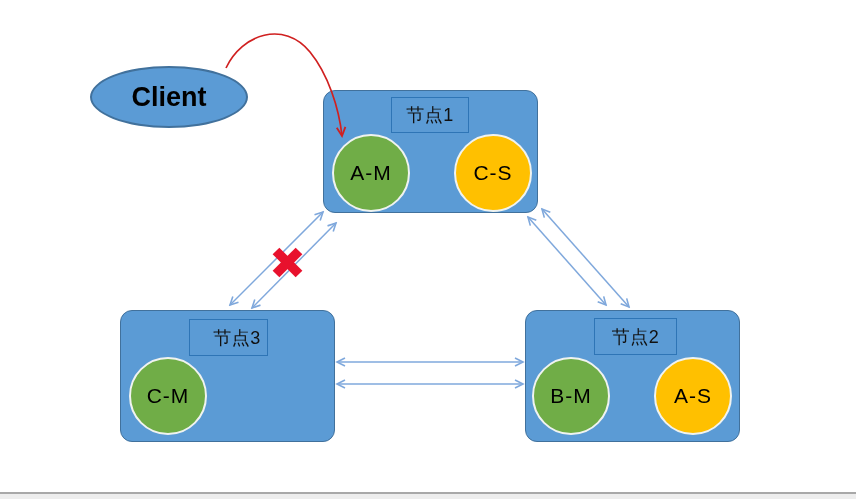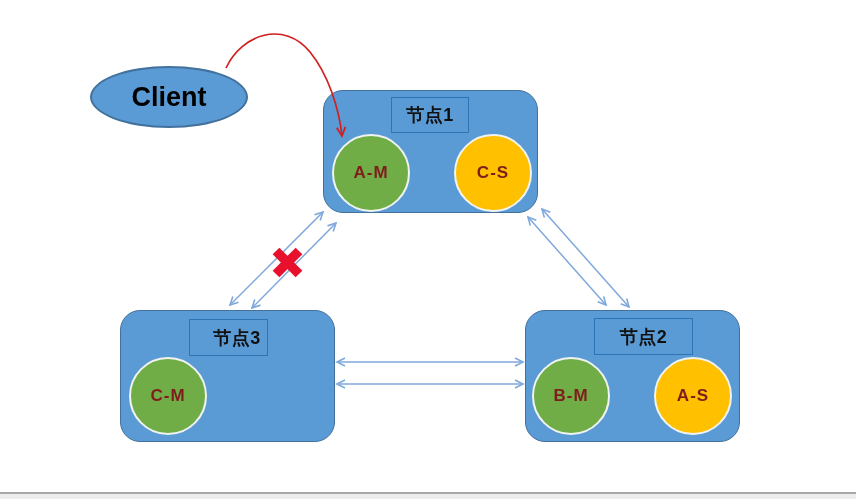--- a/index.html
+++ b/index.html
@@ -14,55 +14,54 @@
     background: #ffffff;
     overflow: hidden;
     font-family: "Liberation Sans", sans-serif;
   }
 
   
   .node {
     position: absolute;
     background: var(--node-fill, #5B9BD5);
     border: 1.5px solid var(--node-border, #41719C);
-    border-radius: 20px;
+    border-radius: 12px;
     box-sizing: border-box;
-    font-weight: bold;
   }
   #node1 { left: 323px; top: 90px;  width: 215px; height: 123px; }
   #node3 { left: 120px; top: 310px; width: 215px; height: 132px; }
   #node2 { left: 525px; top: 310px; width: 215px; height: 132px; }
 
   .node-label-box {
     position: absolute;
     border: 1.8px solid var(--label-box-border, #2E75B6);
     box-sizing: border-box;
     display: flex;
     align-items: center;
     justify-content: center;
     color: #111111;
     font-size: 18px;
     letter-spacing: 0.5px;
   }
   #node1 .node-label-box { left: 67px; top: 6px; width: 78px; height: 36px; }
   #node3 .node-label-box { left: 68px; top: 8px; width: 79px; height: 37px; padding-left: 17px; }
-  #node2 .node-label-box { left: 68px; top: 7px; width: 99px; height: 37px; }
+  #node2 .node-label-box { left: 68px; top: 7px; width: 83px; height: 37px; }
 
   .shard {
     position: absolute;
     width: 74px;
     height: 74px;
     border-radius: 50%;
     border: 2px solid var(--circle-border, #F0F3F0);
     box-sizing: content-box;
     display: flex;
     align-items: center;
     justify-content: center;
-    color: #7f1d1d;
-    font-size: 17px;
+    color: #000000;
+    font-size: 21px;
     letter-spacing: 1px;
   }
   .shard.master { background: var(--master-green, #70AD47); }
   .shard.slave  { background: var(--slave-yellow, #FFC000); }
 
   #node1 .shard.master { left: 8px;   top: 43px; }
   #node1 .shard.slave  { left: 130px; top: 43px; }
   #node3 .shard.master { left: 8px;   top: 46px; text-align: center; }
   #node3 .shard.slave  { left: 131px; top: 46px; }
   #node2 .shard.master { left: 6px;   top: 46px; }

